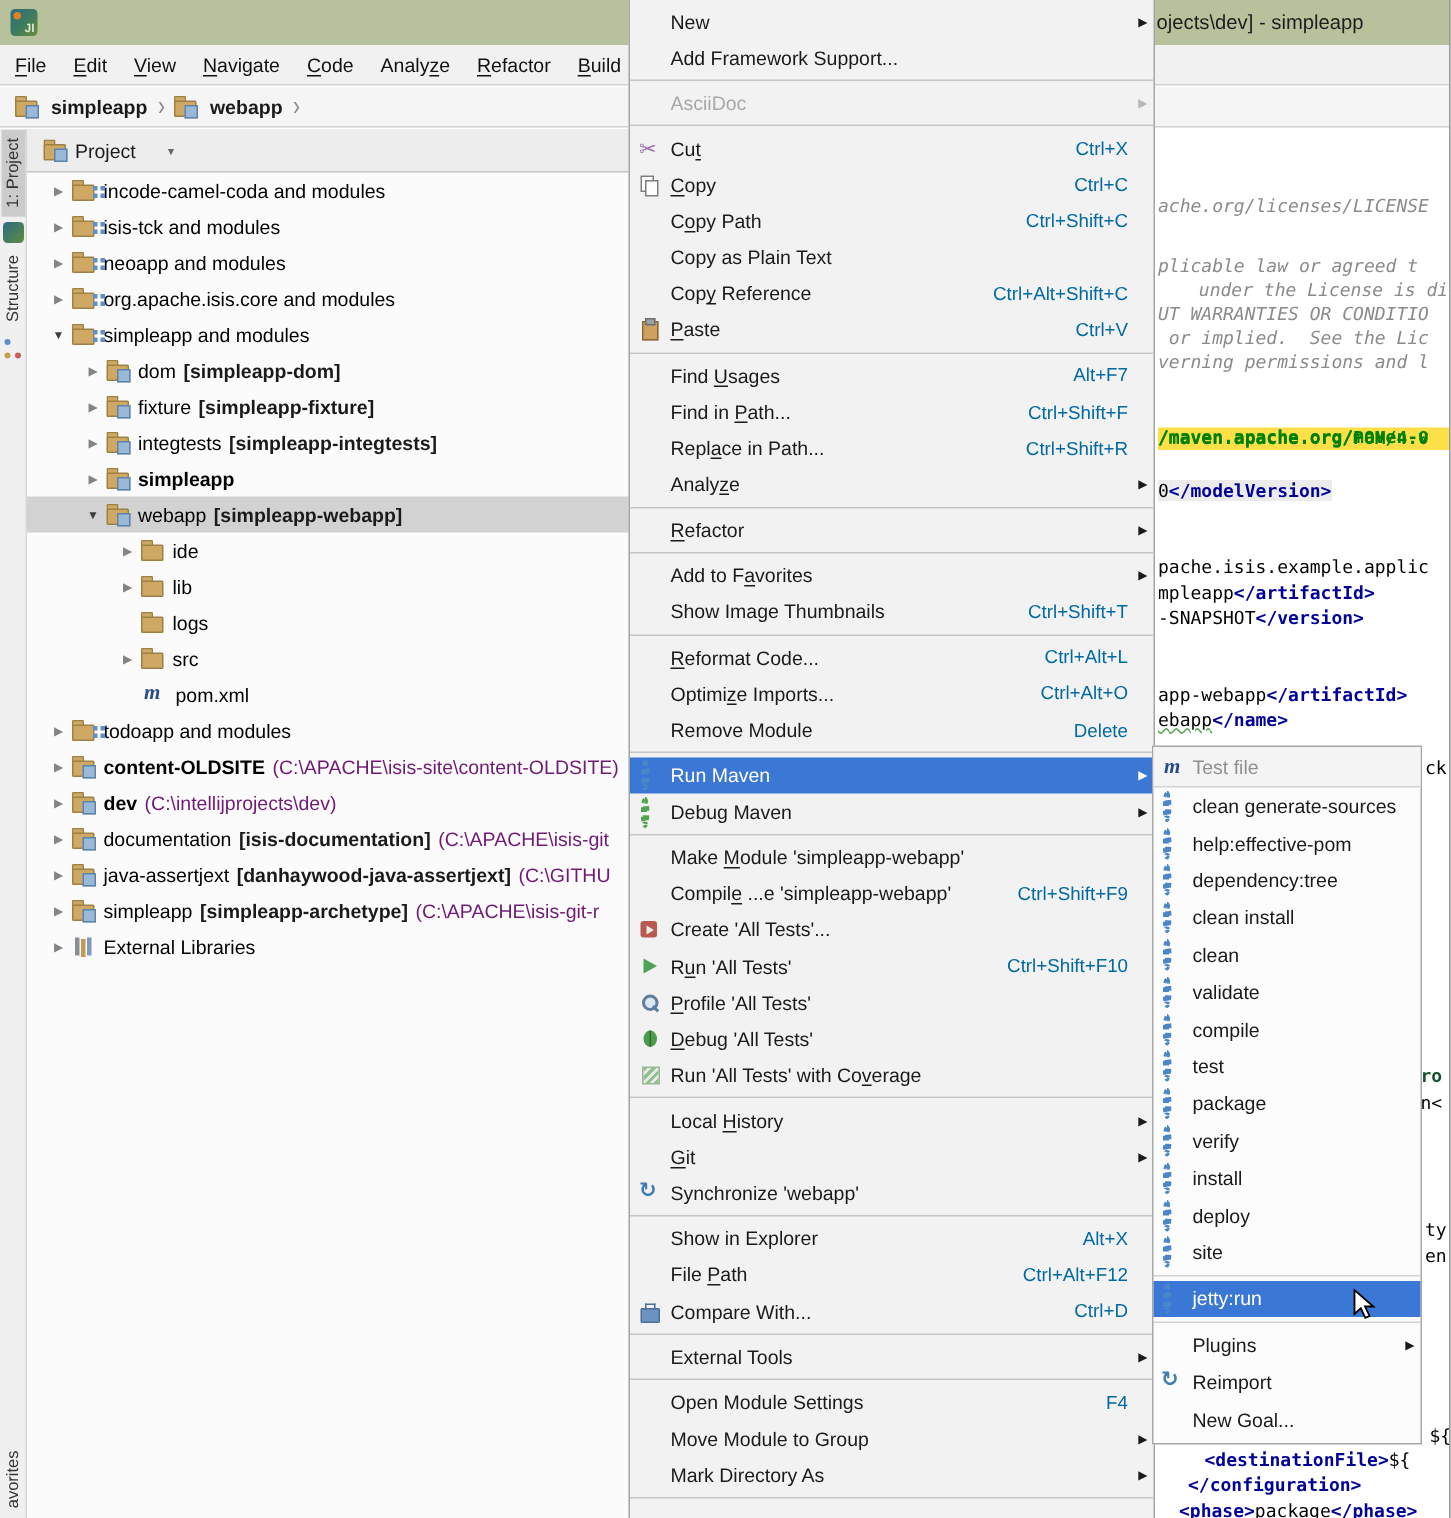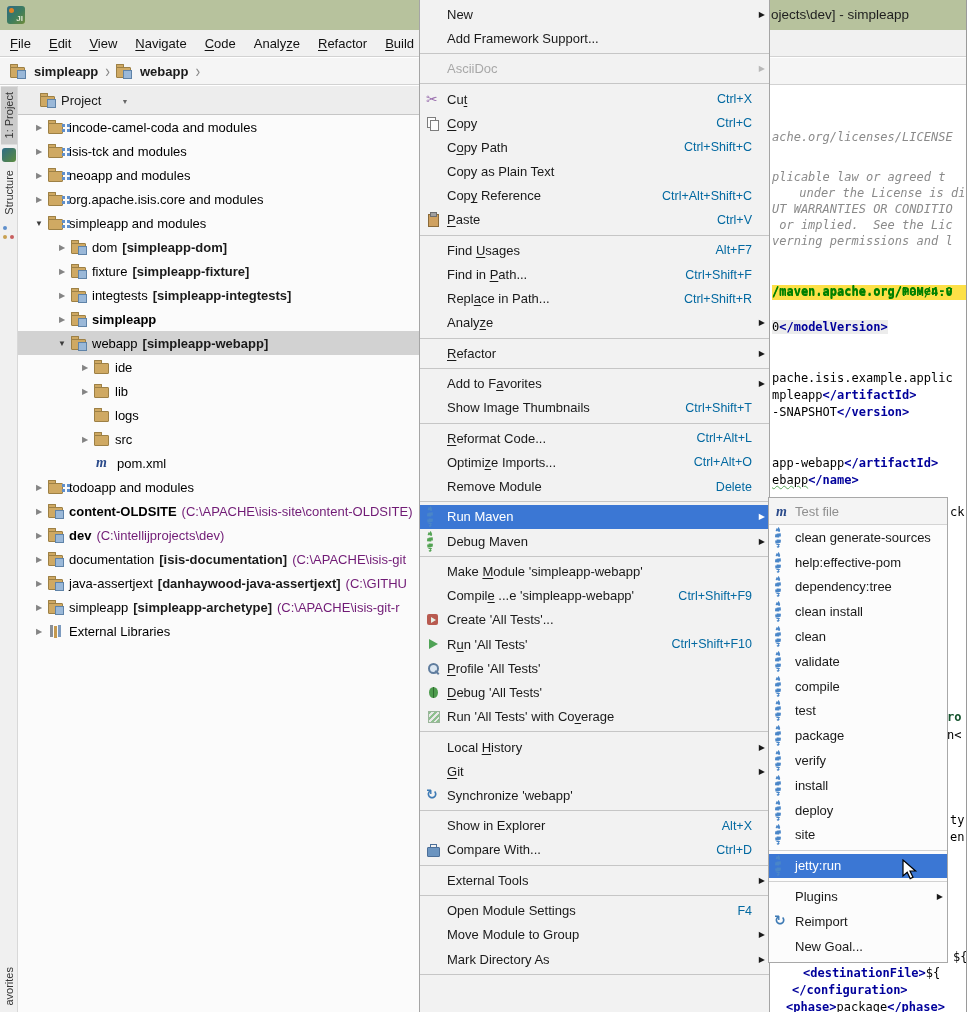--- a/index.html
+++ b/index.html
@@ -31,21 +31,21 @@
   .vtext{writing-mode:vertical-rl;transform:rotate(180deg);font-size:11px;color:#333;padding:6px 2px;}
   .stripe-btn.sel .vtext{background:#cbcbcb;}
   .stripe-ic{width:14px;height:14px;position:relative;margin:4px 0 2px 0;}
   .ic-project-tool{border-radius:3px;background:linear-gradient(135deg,#2e6b86,#5d8c3e);}
   .ic-structure-tool::before{content:"";position:absolute;left:1px;top:1px;width:4px;height:4px;border-radius:50%;background:#5f8fcb;
      box-shadow:7px 9px 0 #c85f5f,0 9px 0 #c8a050;}
   .stripe-bottom{position:absolute;bottom:0;left:0;width:100%;display:flex;flex-direction:column;align-items:center;}
 
   
   .panel{position:absolute;left:18px;top:86px;width:402px;height:926px;background:#fbfbfb;overflow:hidden;}
-  .panel-header{height:28px;background:#ededed;border-bottom:1px solid #c6c6c6;display:flex;align-items:center;padding-left:20px;}
+  .panel-header{height:28px;background:#ededed;border-bottom:1px solid #c6c6c6;display:flex;align-items:center;padding-left:9px;}
   .ph-caret{color:#666;font-size:7px;margin-left:20px;margin-top:2px;}
   .tree{position:absolute;left:0;top:29px;right:0;bottom:0;overflow:hidden;}
   .trow{height:24px;display:flex;align-items:center;white-space:nowrap;}
   .trow.sel{background:#d2d2d2;}
   .tarrow{width:14px;flex:none;text-align:center;font-size:8px;color:#848484;}
   .tarrow.exp{color:#3c3c3c;}
   .tname{color:#000;}
   .tbold{font-weight:bold;}
   .tbracket{font-weight:bold;margin-left:5px;}
   .tpath{color:#701a75;margin-left:5px;}
@@ -619,20 +619,26 @@
         <span class="marr"></span>
       </div>
       <div class="msep"></div>
       <div class="mrow">
         <span class="mic"></span>
         <span class="mlabel">Show in Explorer</span>
         <span class="mshort">Alt+X</span>
         <span class="marr"></span>
       </div>
       <div class="mrow">
+        <span class="mic"></span>
+        <span class="mlabel">File <u>P</u>ath</span>
+        <span class="mshort">Ctrl+Alt+F12</span>
+        <span class="marr"></span>
+      </div>
+      <div class="mrow">
         <span class="mic i-compare"></span>
         <span class="mlabel">Compare With...</span>
         <span class="mshort">Ctrl+D</span>
         <span class="marr"></span>
       </div>
       <div class="msep"></div>
       <div class="mrow">
         <span class="mic"></span>
         <span class="mlabel">External Tools</span>
         <span class="mshort"></span>

